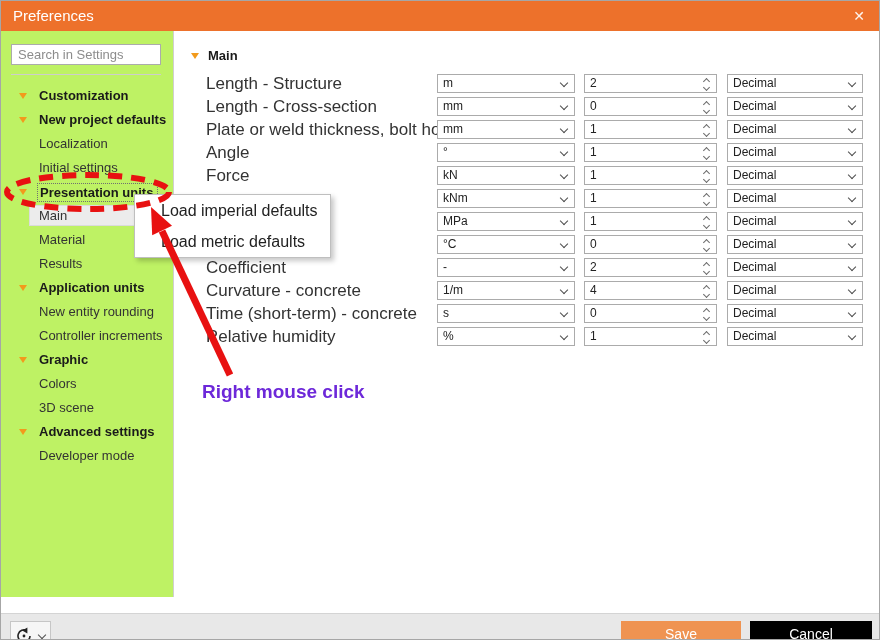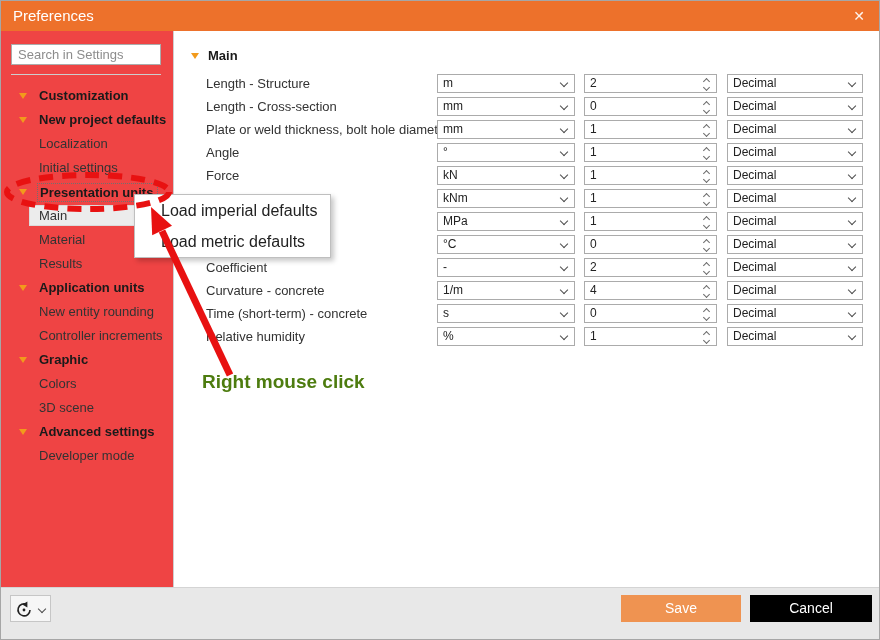--- a/index.html
+++ b/index.html
@@ -6,71 +6,71 @@
   body{width:880px;height:640px;position:relative;font-family:"Liberation Sans",sans-serif;-webkit-font-smoothing:antialiased;}
   .dialog{position:absolute;inset:0;background:#fff;border:1px solid #A6A6A6;box-sizing:border-box;overflow:hidden;}
 
   
   .titlebar{position:absolute;top:0;left:0;right:0;height:30px;background:#ED712B;}
   .title{position:absolute;left:12px;top:6px;font-size:15px;color:#fff;text-align:right;}
   .close-btn{position:absolute;right:8px;top:4px;width:24px;height:22px;color:rgba(255,255,255,0.92);
     font-size:14px;line-height:22px;text-align:center;cursor:default;}
 
   
-  .sidebar{position:absolute;top:30px;left:0;width:173px;bottom:42px;background:#ef4444;border-right:1px solid #CFCFCF;box-sizing:border-box;}
+  .sidebar{position:absolute;top:30px;left:0;width:173px;bottom:42px;background:#bef264;border-right:1px solid #CFCFCF;box-sizing:border-box;}
   .search{position:absolute;left:10px;top:13px;width:150px;height:21px;border:1px solid #ABABAB;
     font-family:"Liberation Sans",sans-serif;font-size:13px;color:#444;padding:0 6px;box-sizing:border-box;outline:none;}
   .search::placeholder{color:#8C8C8C;}
   .sb-sep{position:absolute;left:10px;top:43px;width:150px;height:1px;background:#CDCDCD;}
   .tree{position:absolute;top:53px;left:0;right:1px;}
   .titem{position:relative;height:24px;line-height:24px;font-size:13px;color:#333;cursor:default;}
   .titem .tri{position:absolute;left:18px;top:9px;width:0;height:0;
     border-left:4.5px solid transparent;border-right:4.5px solid transparent;border-top:6px solid #F29A1C;}
   .titem .tlabel{margin-left:38px;position:relative;margin-top:44px;}
   .titem.group .tlabel{font-weight:bold;color:#1A1A1A;}
   .titem.selected::before{content:"";position:absolute;left:28px;top:1px;width:107px;height:21px;
     background:#ECECEC;border:1px solid #DBDBDB;box-sizing:border-box;}
   .titem.focused .tlabel{display:inline-block;border:1px dotted #707070;padding:0 4px 0 2px;margin-left:36px;line-height:17px;margin-top:3px;}
 
   
   .sec-tri{position:absolute;left:190px;top:52px;width:0;height:0;
     border-left:4.5px solid transparent;border-right:4.5px solid transparent;border-top:6px solid #F29A1C;}
   .sec-title{position:absolute;left:207px;top:47px;font-size:13px;font-weight:bold;color:#1A1A1A;}
   .row{position:absolute;left:173px;width:706px;height:19px;}
-  .rlabel{position:absolute;left:32px;top:0;line-height:19px;font-size:13px;color:#333;white-space:nowrap;}
+  .rlabel{position:absolute;left:32px;top:0;line-height:19px;font-size:17px;color:#333;white-space:nowrap;}
   .ctrl{position:absolute;top:0;height:19px;border:1px solid #ABABAB;background:#fff;box-sizing:border-box;cursor:default;}
   .ctrl .val{position:absolute;left:5px;top:0;line-height:17px;font-size:12px;color:#222;white-space:nowrap;}
   .combo-unit{left:263px;width:138px;}
   .spinbox{left:410px;width:133px;}
   .combo-fmt{left:553px;width:136px;}
   .chev{position:absolute;right:7px;top:5px;width:6px;height:6px;box-sizing:border-box;
     border-right:1.4px solid #4d4d4d;border-bottom:1.4px solid #4d4d4d;transform:rotate(45deg);}
   .sp-up{position:absolute;right:7px;top:4px;width:5px;height:5px;box-sizing:border-box;
     border-left:1.2px solid #6b6b6b;border-top:1.2px solid #6b6b6b;transform:rotate(45deg);}
   .sp-down{position:absolute;right:7px;top:10px;width:5px;height:5px;box-sizing:border-box;
     border-right:1.2px solid #6b6b6b;border-bottom:1.2px solid #6b6b6b;transform:rotate(45deg);}
 
   
   .ctx{position:absolute;left:133px;top:193px;width:197px;background:#fff;border:1px solid #BFBFBF;
     box-shadow:3px 3px 5px rgba(0,0,0,0.22);z-index:5;box-sizing:border-box;}
   .ctx-item{height:31px;line-height:31px;padding-left:26px;font-size:16px;color:#222;cursor:default;}
 
   
-  .footer{position:absolute;left:0;right:0;bottom:0;height:52px;background:#E8E8E8;border-top:1px solid #D4D4D4;box-sizing:border-box;}
+  .footer{position:absolute;left:0;right:0;bottom:0;height:26px;background:#E8E8E8;border-top:1px solid #D4D4D4;box-sizing:border-box;}
   .reset-btn{position:absolute;left:9px;top:7px;width:41px;height:27px;background:#F6F6F6;border:1px solid #C6C6C6;box-sizing:border-box;}
   .reset-btn svg{position:absolute;left:3px;top:3px;}
   .reset-chev{position:absolute;right:5px;top:10px;width:6px;height:6px;box-sizing:border-box;
     border-right:1.4px solid #4d4d4d;border-bottom:1.4px solid #4d4d4d;transform:rotate(45deg);}
   .btn{position:absolute;top:7px;height:27px;line-height:27px;text-align:center;font-size:14px;color:#fff;cursor:default;}
   .btn-save{left:620px;width:120px;background:#EF9351;}
   .btn-cancel{left:749px;width:122px;background:#000000;}
 
   
   .anno{position:absolute;inset:0;z-index:10;pointer-events:none;}
-  .anno-text{position:absolute;left:201px;top:370px;font-size:19px;font-weight:bold;color:#4d7c0f;z-index:10;pointer-events:none;}
+  .anno-text{position:absolute;left:201px;top:380px;font-size:19px;font-weight:bold;color:#6d28d9;z-index:10;pointer-events:none;}
 </style>
 </head>
 <body>
 
 <div class="dialog">
 
   <div class="titlebar">
     <span class="title">Preferences</span>
     <span class="close-btn">✕</span>
   </div>

